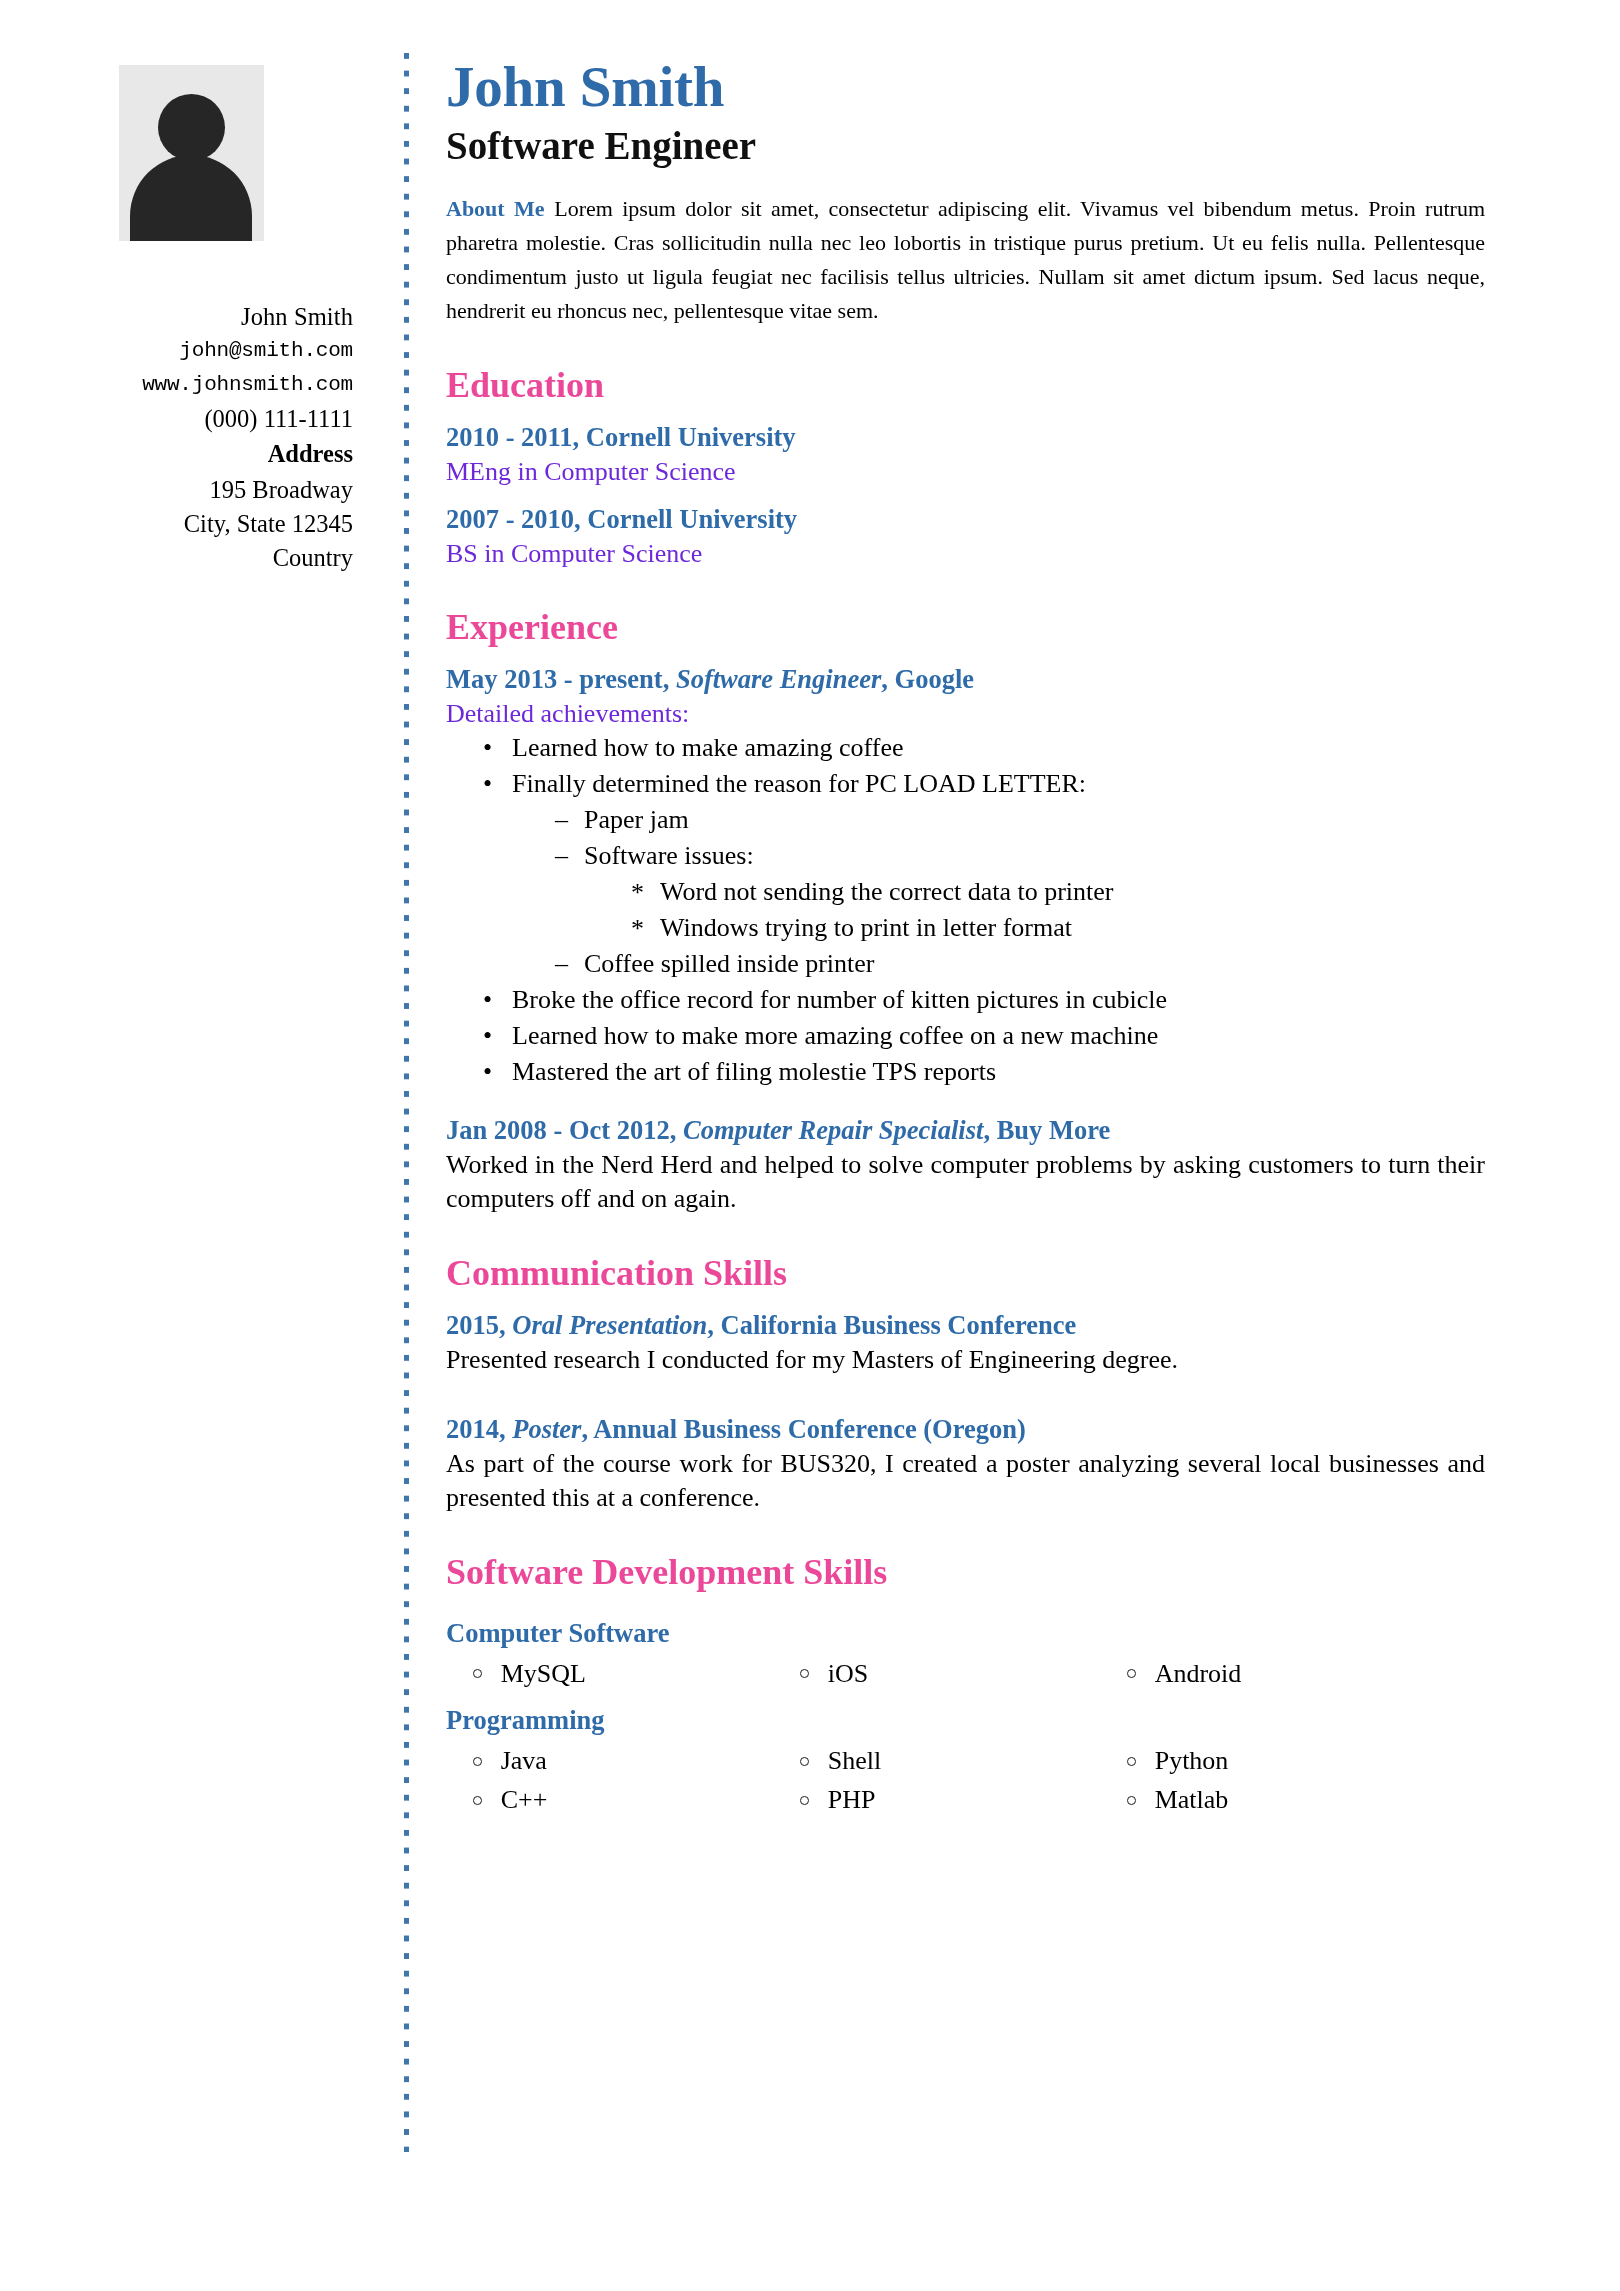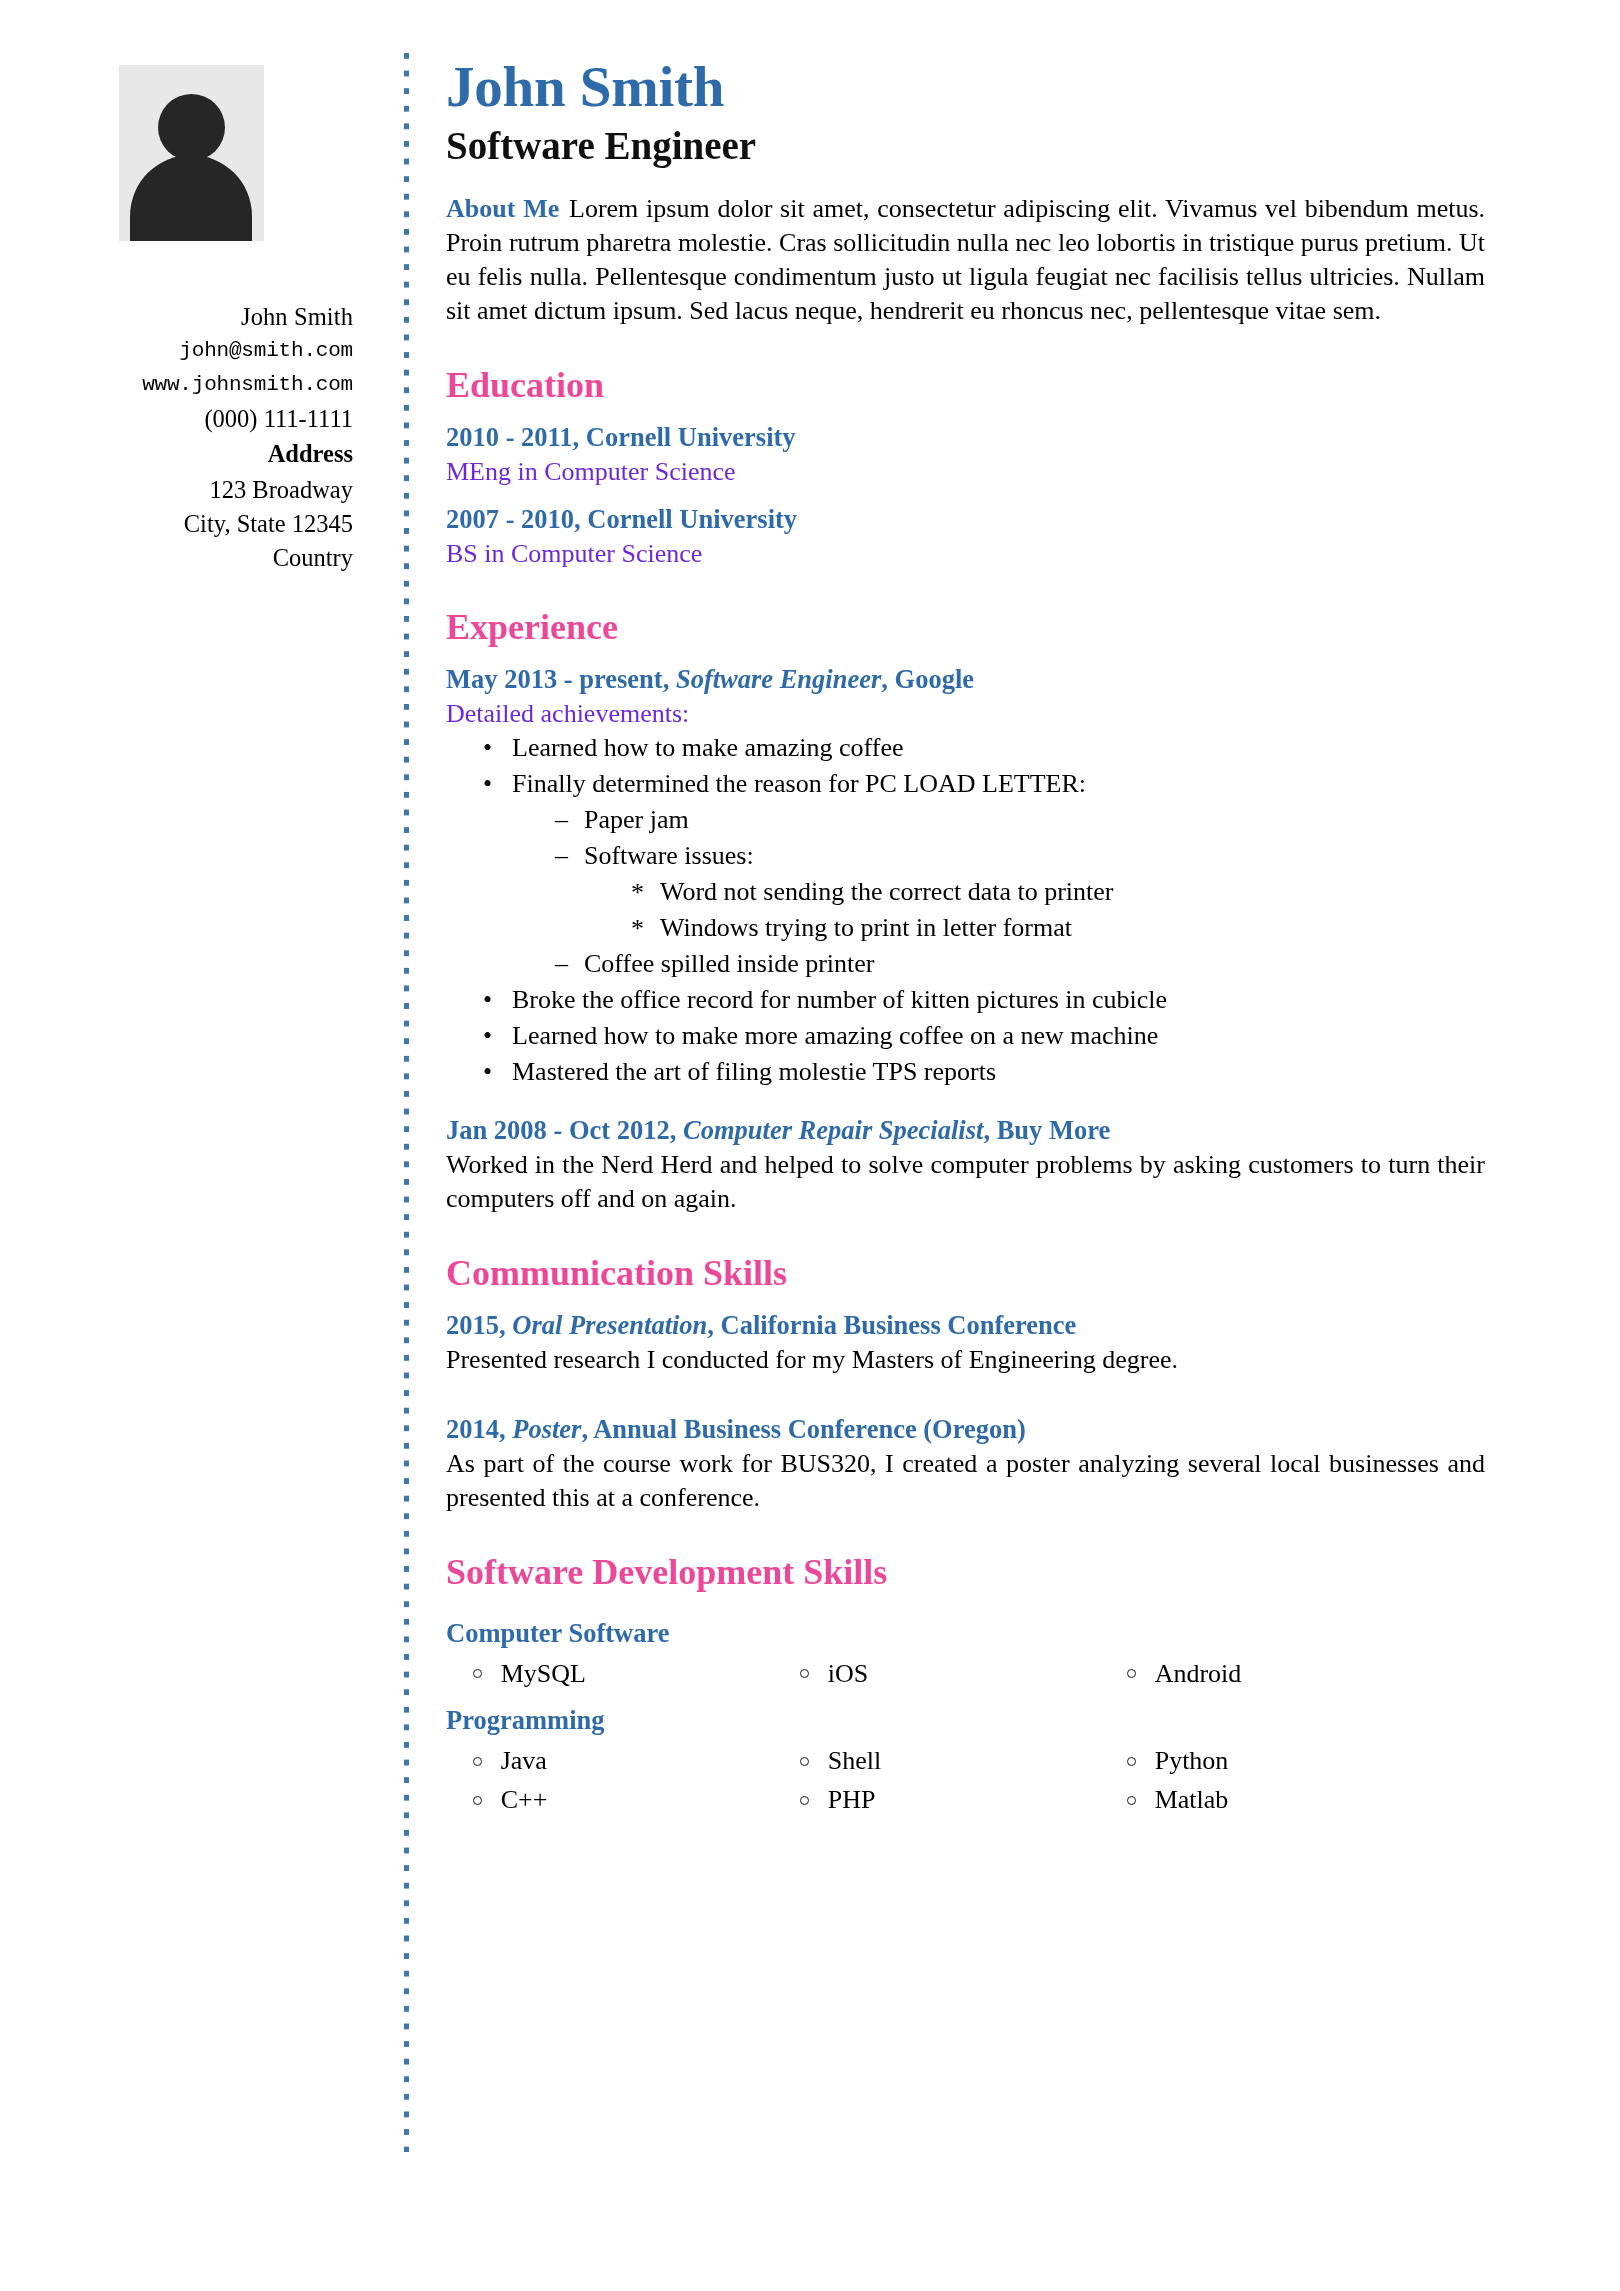--- a/index.html
+++ b/index.html
@@ -111,21 +111,21 @@
   }
   .job-title {
     font-size: 39px;
     font-weight: bold;
     color: #101010;
     line-height: 47px;
     margin: 0 0 23.5px 0;
   }
 
   .about {
-    font-size: 26px;
+    font-size: 22px;
     line-height: 34px;
     text-align: justify;
     margin: 0 0 6px 0;
     hyphens: auto;
     font-family: Liberation Serif, serif;
   }
   .about .lead {
     color: #2e6ba8;
     font-weight: bold;
     margin-right: 9.8px;
@@ -230,21 +230,21 @@
 
     <div class="contact">
       <div class="name-line">John Smith</div>
       <div class="mono">john@smith.com</div>
       <div class="mono">www.johnsmith.com</div>
       <div class="phone">(000) 111-1111</div>
     </div>
 
     <div class="addr-block">
       <div class="addr-title">Address</div>
-      <div class="addr-line">123 Broadway</div>
+      <div class="addr-line">195 Broadway</div>
       <div class="addr-line">City, State 12345</div>
       <div class="addr-line">Country</div>
     </div>
 
   </aside>
 
   <main class="main">
 
     <h1 class="full-name">John Smith</h1>
     <h2 class="job-title">Software Engineer</h2>

